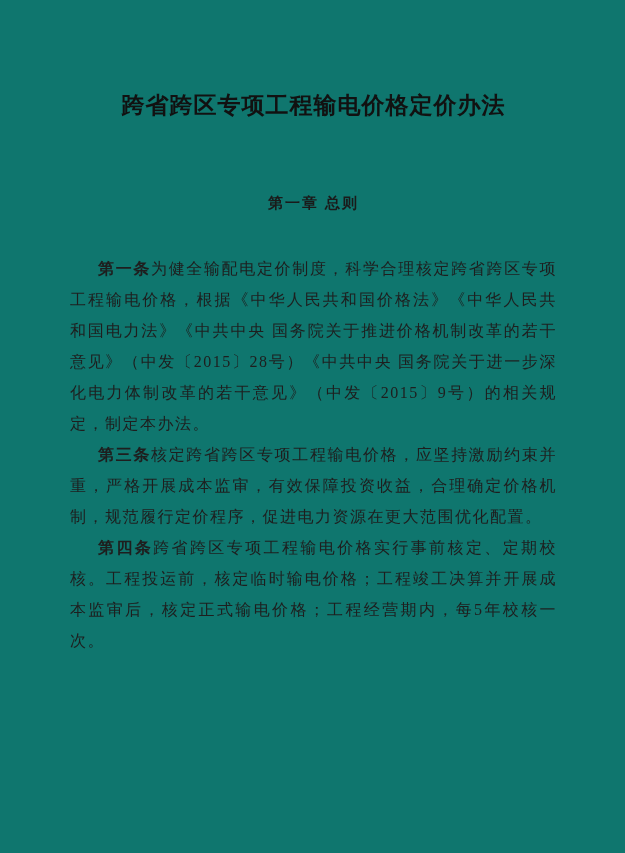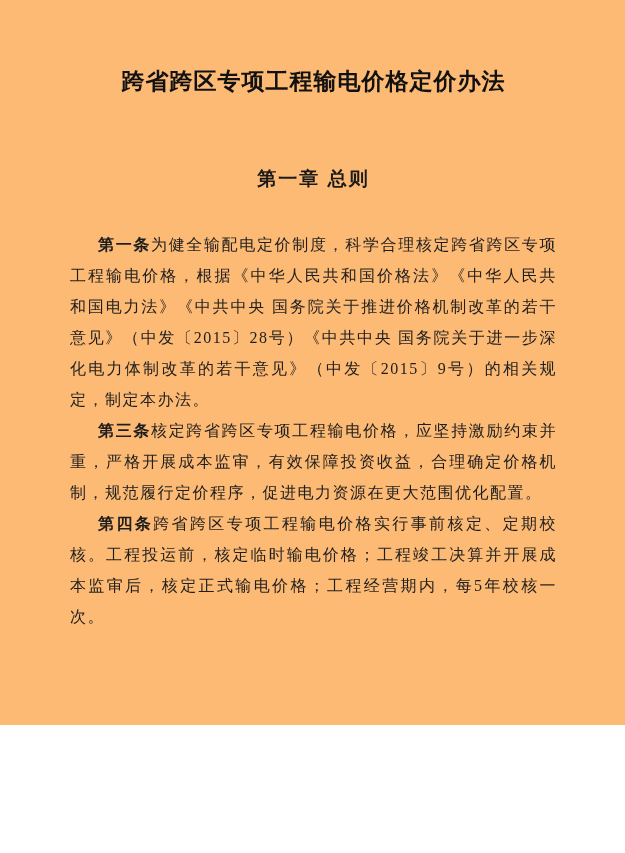--- a/index.html
+++ b/index.html
@@ -3,43 +3,43 @@
 <meta charset="utf-8">
 <style>
   html, body {
     margin: 0;
     padding: 0;
     background: #ffffff;
   }
   .page {
     position: relative;
     width: 625px;
-    height: 725px;
-    background: #fdba74;
+    height: 853px;
+    background: #0f766e;
     box-sizing: border-box;
-    padding: 66px 68px 0 70px;
+    padding: 90px 68px 0 70px;
     overflow: hidden;
     color: #1e1e1e;
   }
   .doc-title {
     margin: 0;
     text-align: center;
     font-family: "Liberation Serif", "DejaVu Serif", serif;
     font-weight: bold;
     font-size: 23px;
     line-height: 32px;
     letter-spacing: 1px;
     color: #111111;
   }
   .chapter-heading {
     margin: 71px 0 0 0;
     text-align: center;
     font-family: "Liberation Sans", "DejaVu Sans", sans-serif;
     font-weight: bold;
-    font-size: 19px;
+    font-size: 15px;
     line-height: 20px;
     letter-spacing: 2px;
     color: #1a1a1a;
   }
   .doc-body {
     margin-top: 40px;
     font-family: "Liberation Serif", "DejaVu Serif", serif;
     font-size: 16px;
     line-height: 31px;
     letter-spacing: 1.5px;

